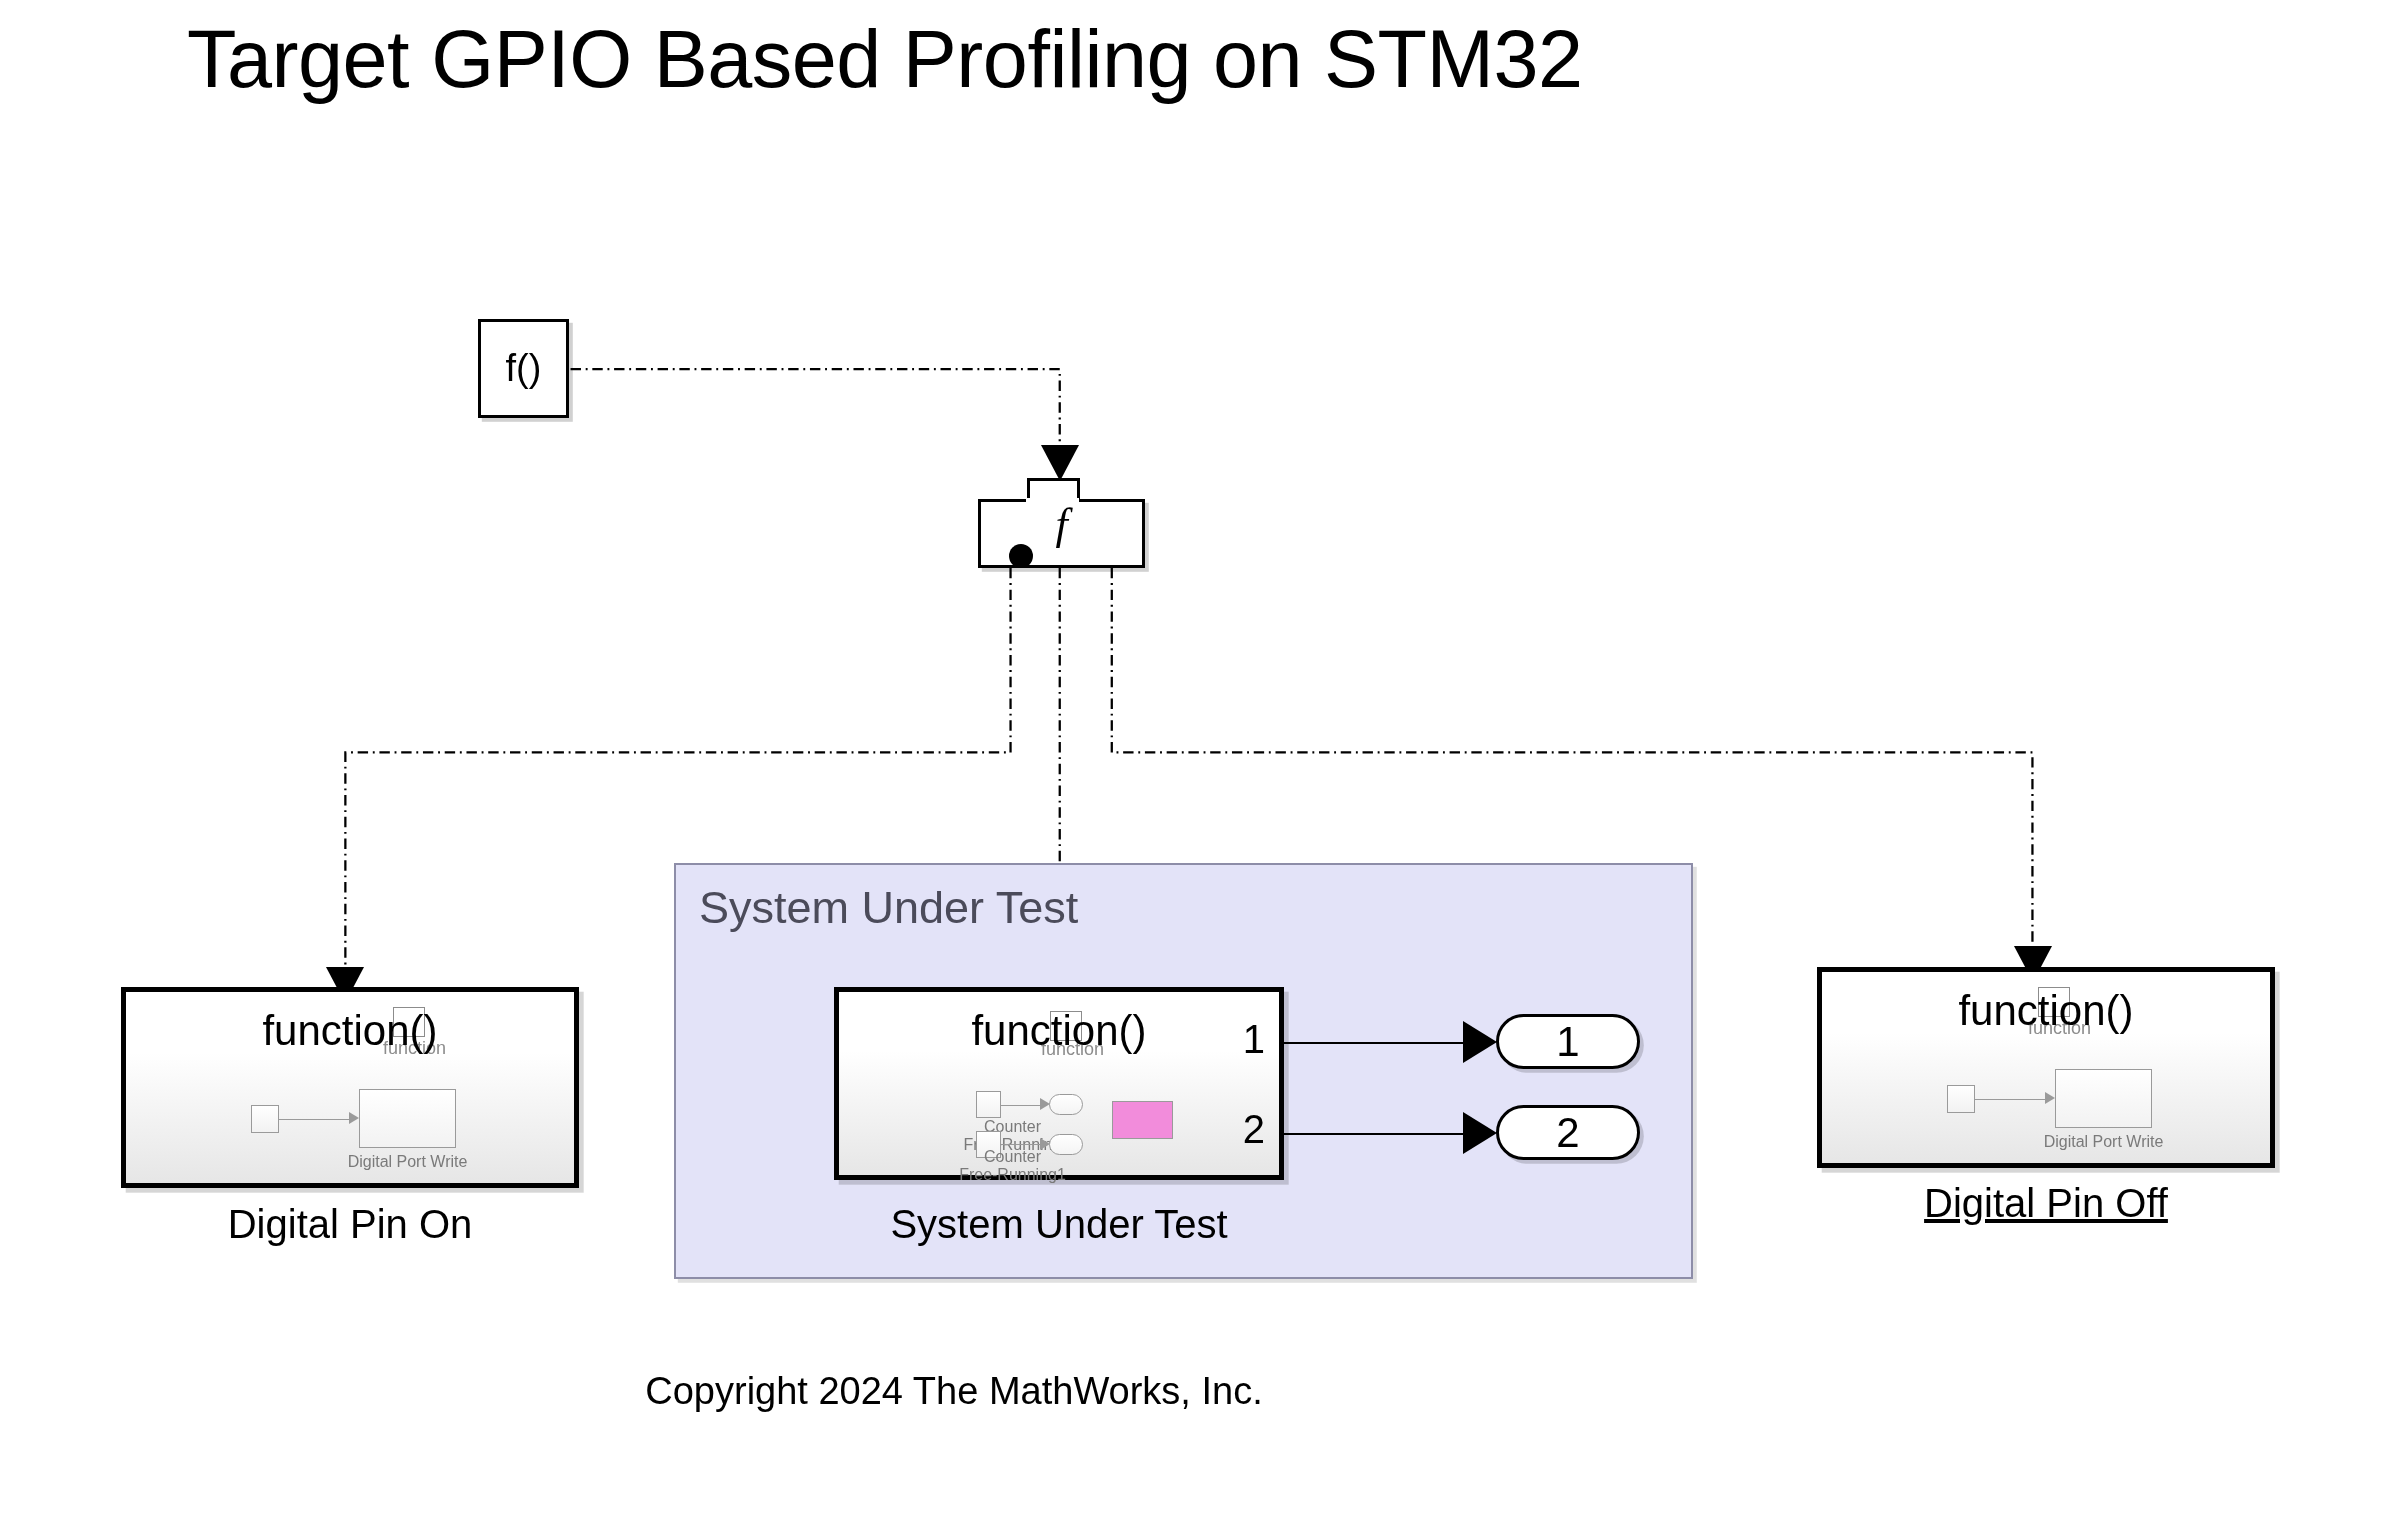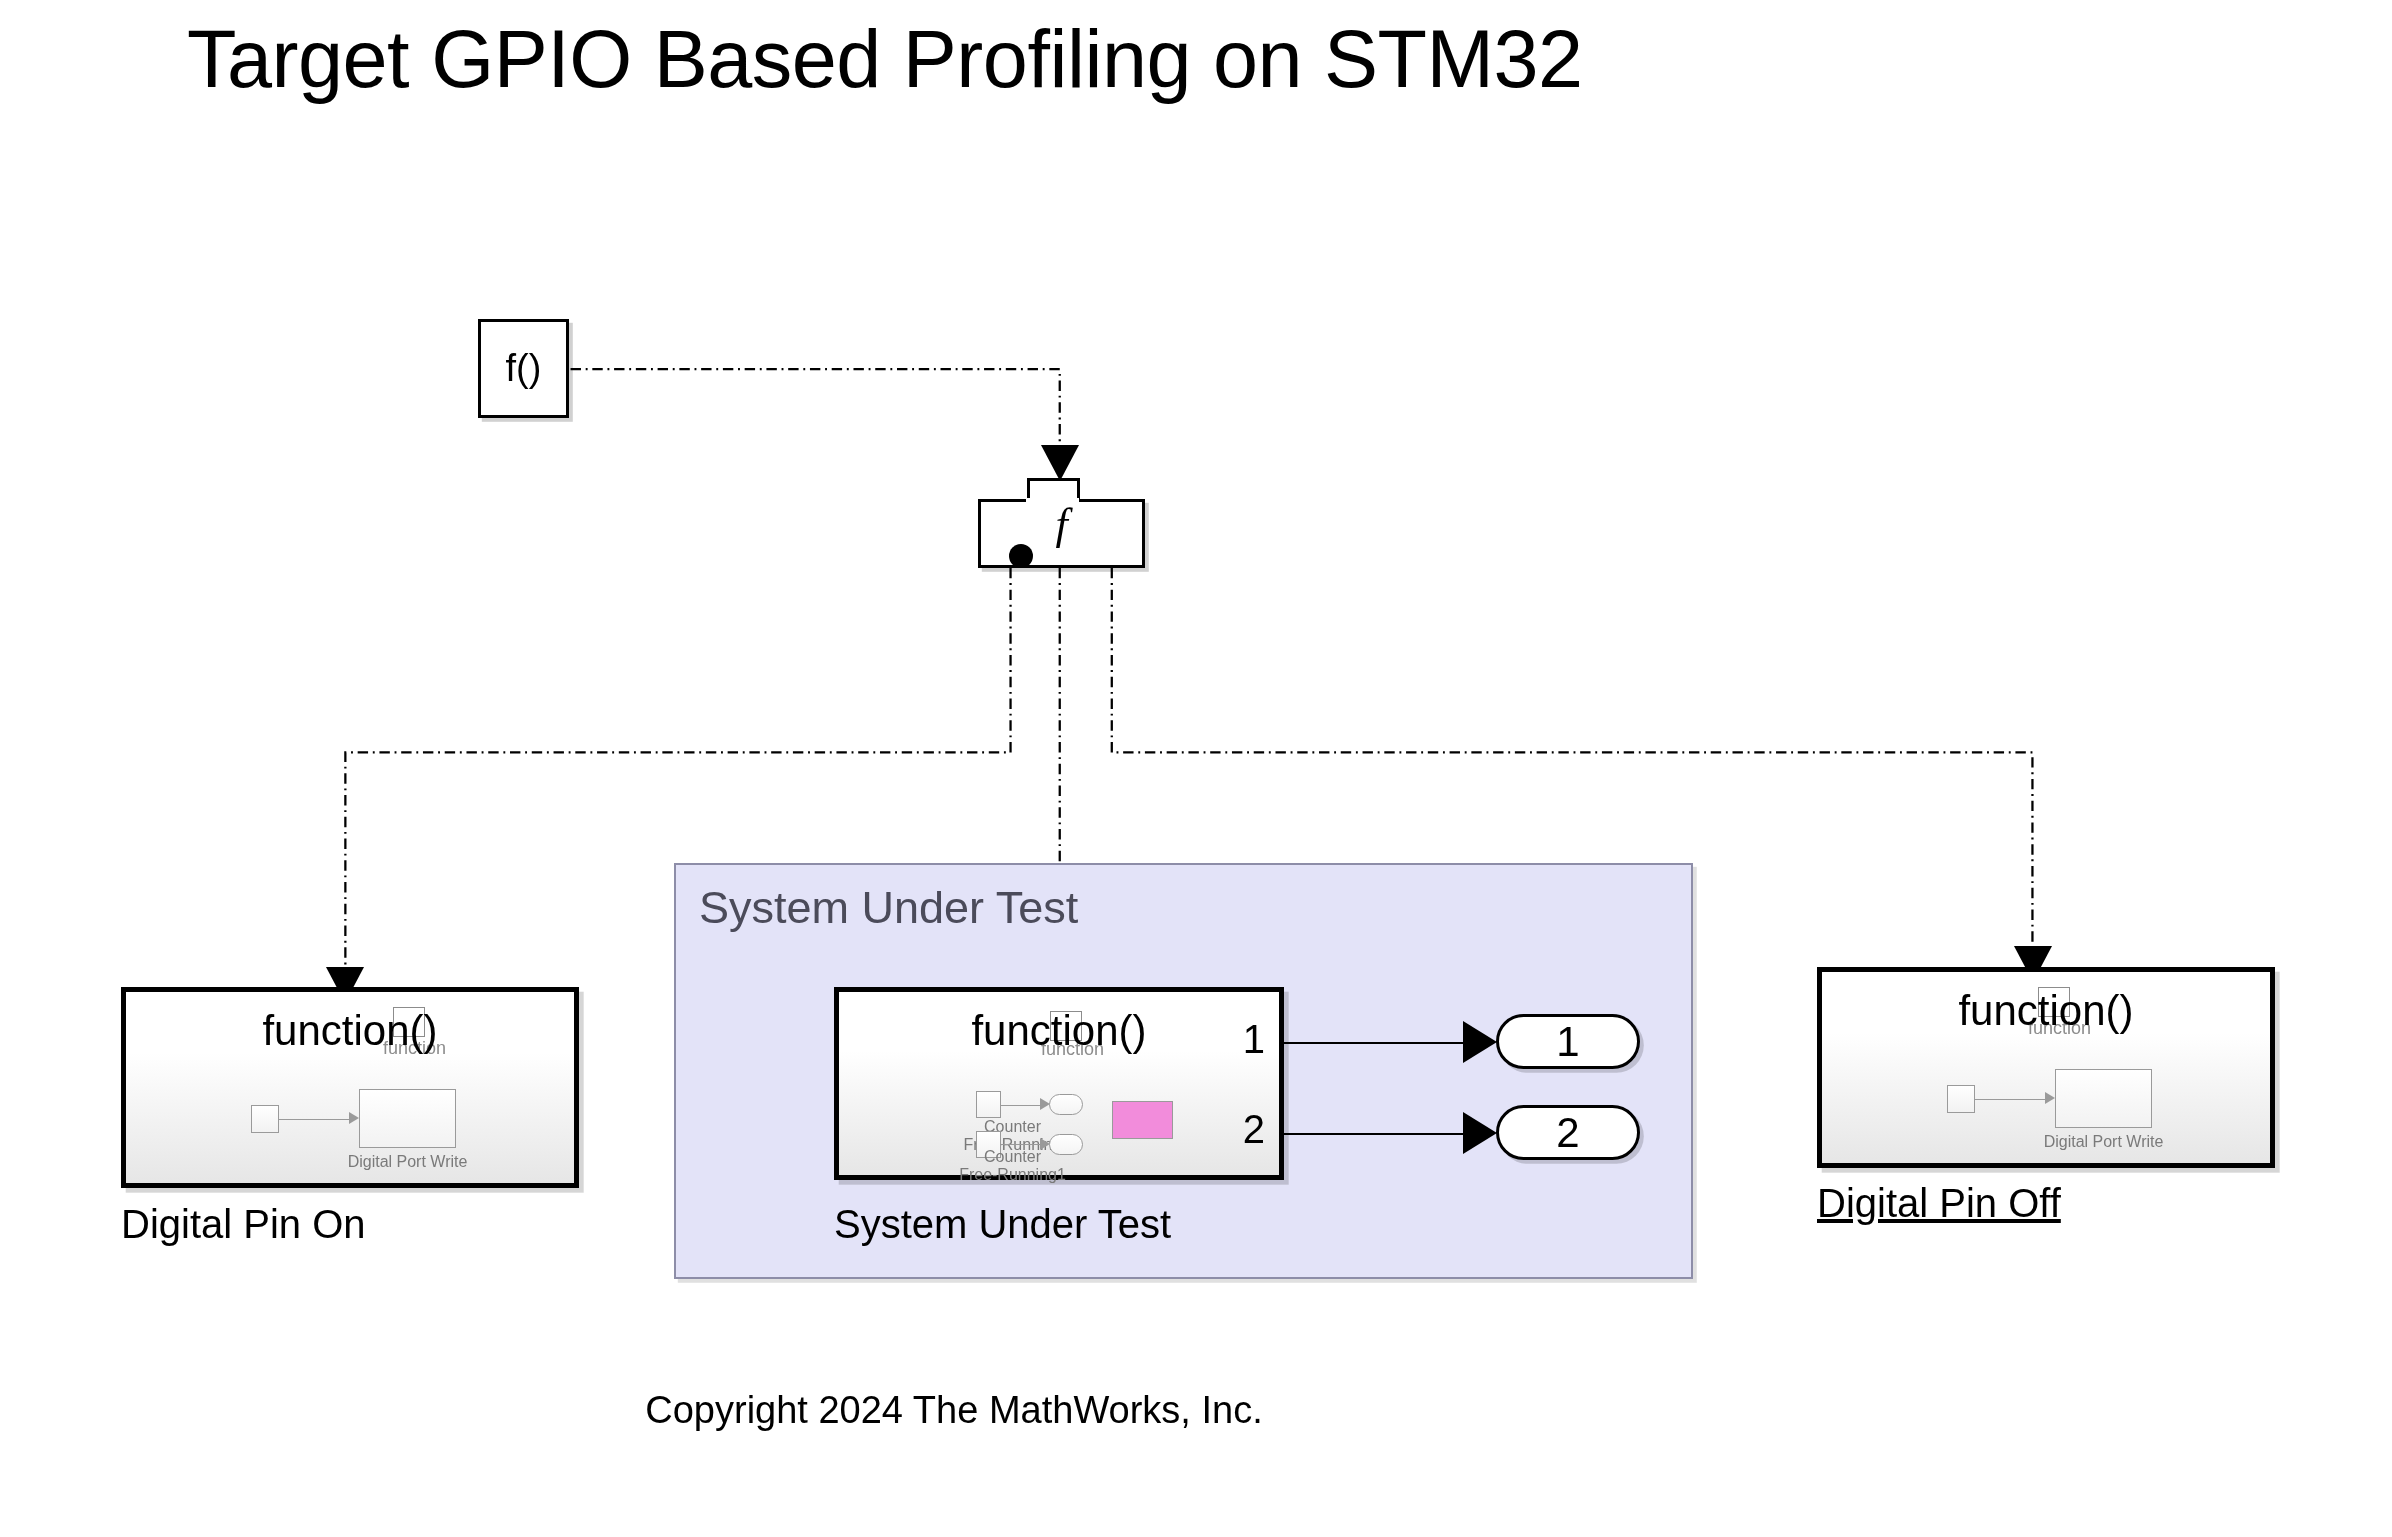--- a/index.html
+++ b/index.html
@@ -212,20 +212,21 @@
     position: absolute;
     font-size: 40px;
     color: #000;
     text-align: right;
     z-index: 3;
   }
 
   
   .caption {
     position: absolute;
+    text-align: center;
     font-size: 40px;
     color: #000;
     white-space: nowrap;
   }
 
   
   .sut-container {
     position: absolute;
     left: 674px;
     top: 863px;
@@ -274,21 +275,20 @@
 
   
   .copyright {
     position: absolute;
     left: 0;
     top: 1370px;
     width: 1908px;
     text-align: center;
     font-size: 38px;
     color: #000;
-    margin-top: 19px;
   }
 </style>
 </head>
 <body>
 
 <div id="canvas">
 
   <div class="page-title">Target GPIO Based Profiling on STM32</div>
 
   <svg class="wire-svg" viewBox="0 0 2528 1625" xmlns="http://www.w3.org/2000/svg">

